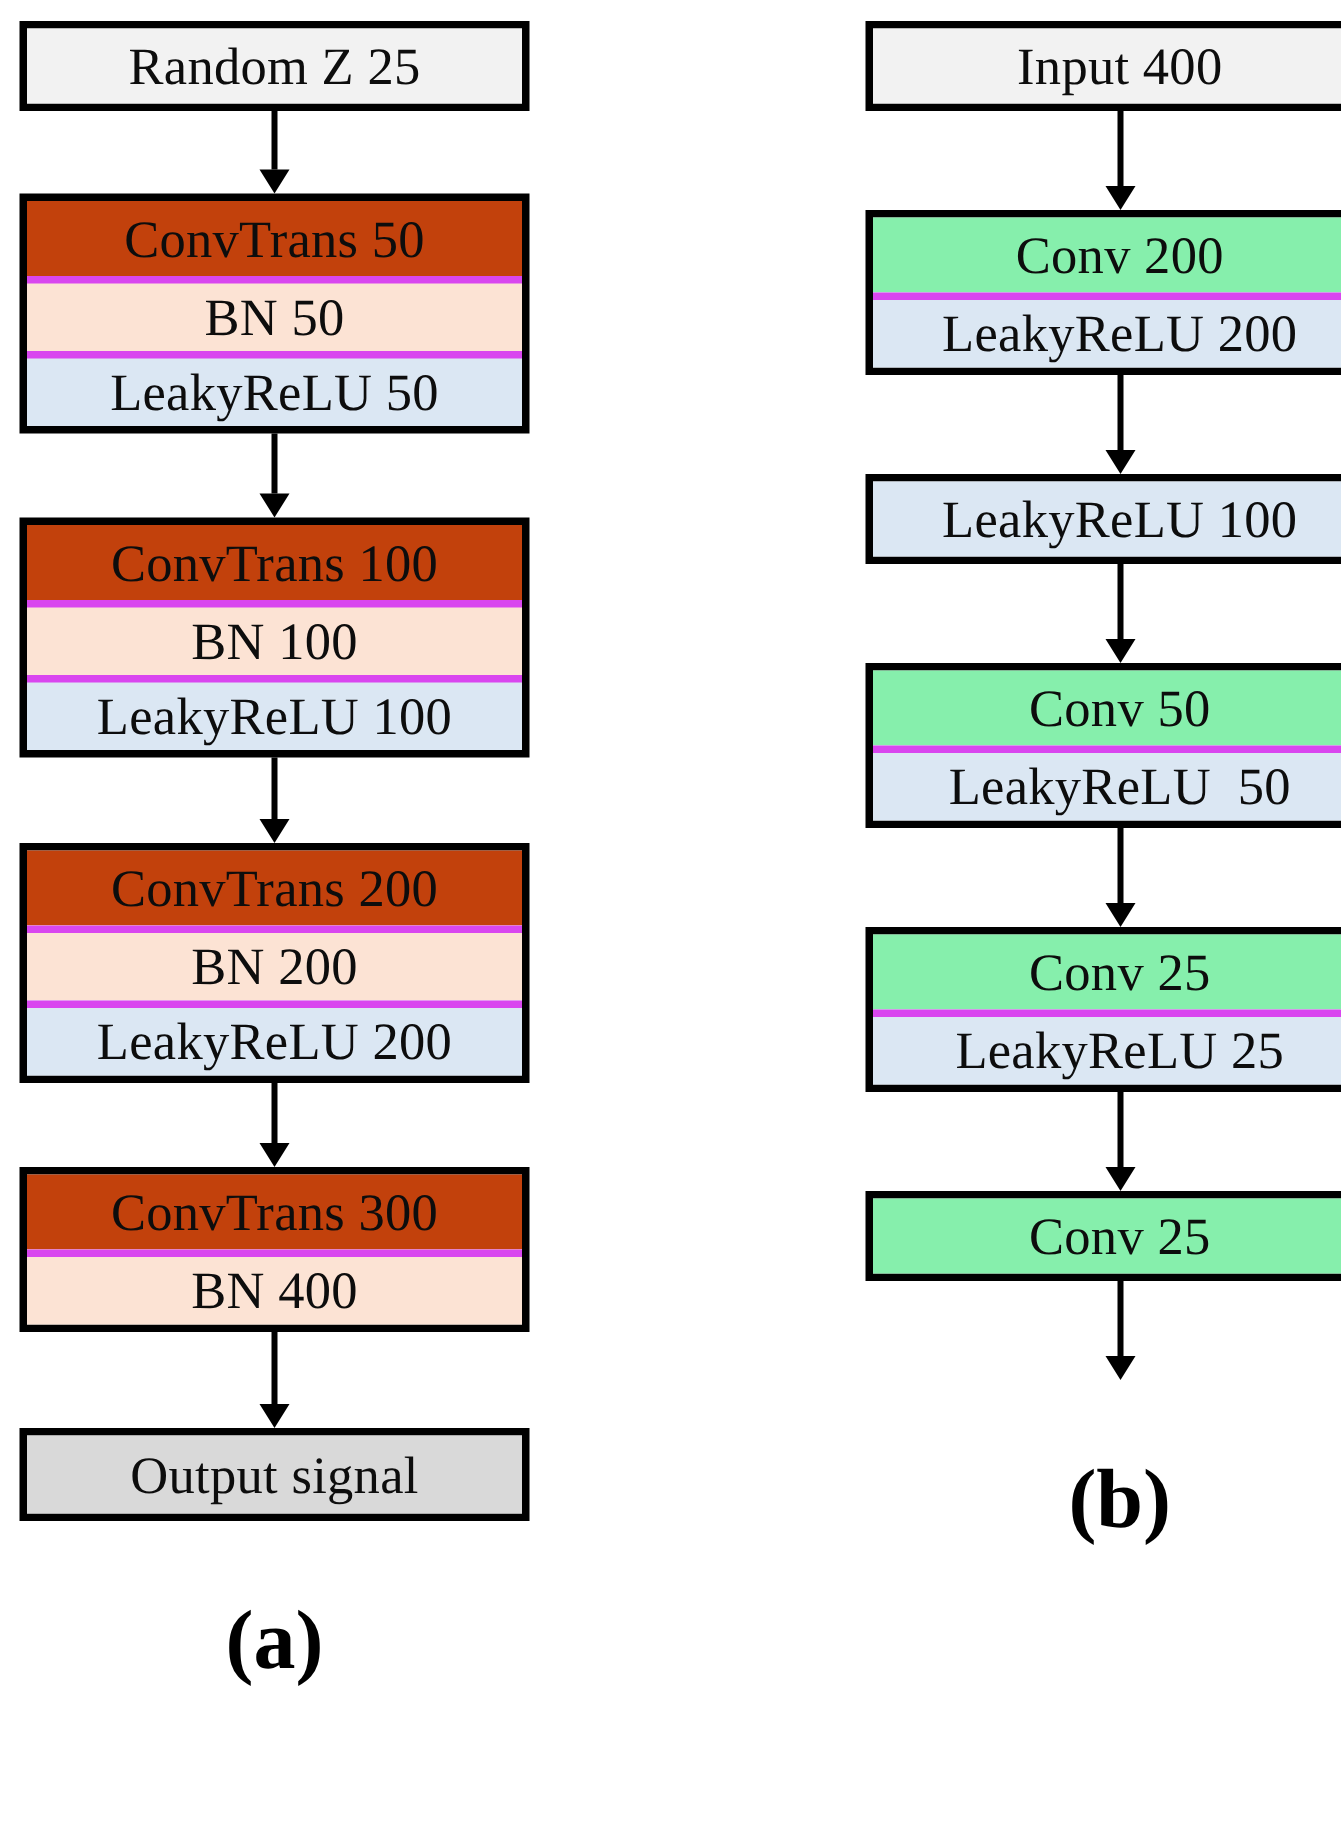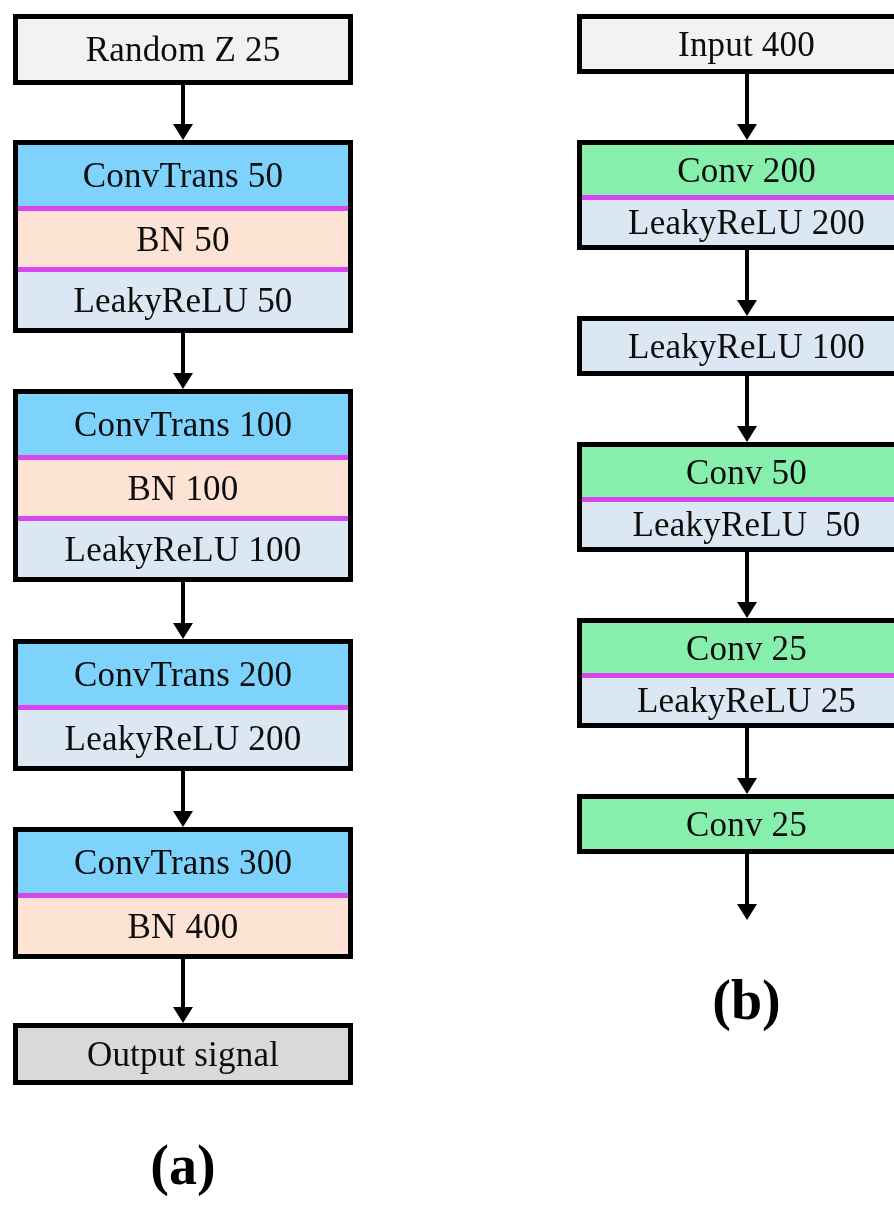--- a/index.html
+++ b/index.html
@@ -54,27 +54,27 @@
     align-items: center;
     justify-content: center;
     letter-spacing: 0.2px;
   }
 
   .row + .row { border-top: 5px solid #d946ef; }
 
   
   .fill-io      { background: #f2f2f2; }
   .fill-out     { background: #d9d9d9; }
-  .fill-green-a { background: #7dd3fc; }
+  .fill-green-a { background: #c2410c; }
   .fill-green-b { background: #86efac; }
   .fill-peach   { background: #fce3d4; }
   .fill-blue    { background: #dbe7f3; text-align: right; }
 
   
-  #column-a .row { height: 61px; }
+  #column-a .row { height: 50px; }
   #column-b .row { height: 50px; }
   #column-a .row.tall { height: 52px; }
 
   
   .arrow {
     position: relative;
     width: 100%;
     display: flex;
     justify-content: center;
   }
@@ -141,20 +141,21 @@
       <div class="row fill-blue">LeakyReLU 100</div>
     </div>
 
     <div class="arrow" style="height:57px;">
       <div class="shaft" style="height:41px;"></div>
       <div class="head"></div>
     </div>
 
     <div class="block">
       <div class="row fill-green-a">ConvTrans 200</div>
+      <div class="row fill-peach">BN 200</div>
       <div class="row fill-blue">LeakyReLU 200</div>
     </div>
 
     <div class="arrow" style="height:56px;">
       <div class="shaft" style="height:40px;"></div>
       <div class="head"></div>
     </div>
 
     <div class="block">
       <div class="row fill-green-a">ConvTrans 300</div>

